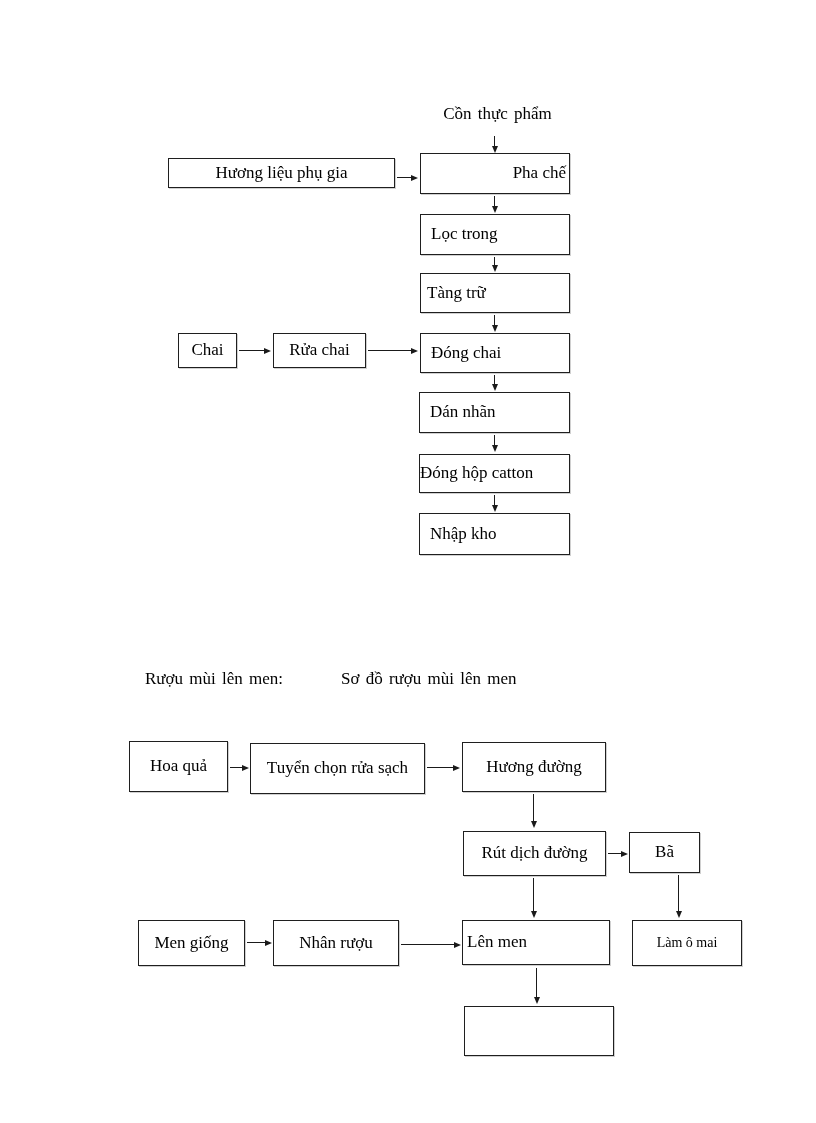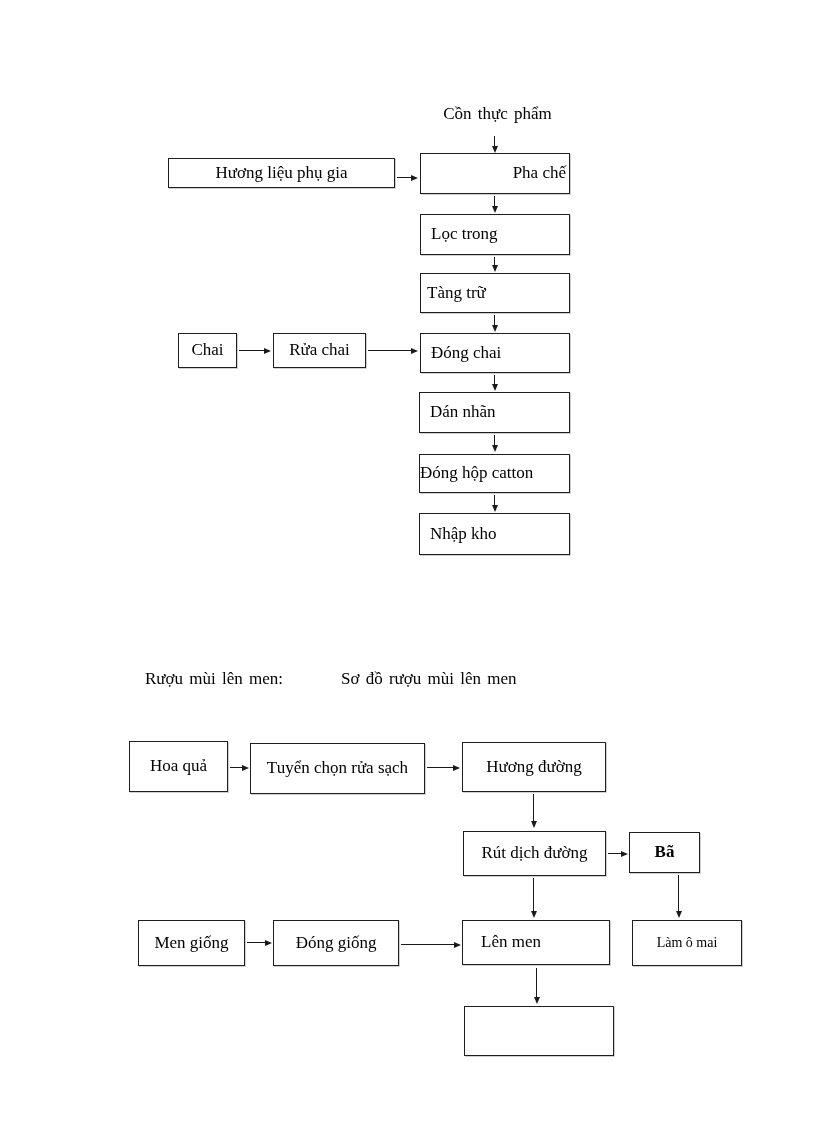--- a/index.html
+++ b/index.html
@@ -132,35 +132,35 @@
   <div class="ah" style="left:427px; top:767px; width:27px;"></div>
 
   <div class="node align-center" style="left:462px; top:742px; width:144px; height:50px;">Hương đường</div>
 
   <div class="av" style="left:533px; top:794px; height:28px;"></div>
 
   <div class="node align-center" style="left:463px; top:831px; width:143px; height:45px;">Rút dịch đường</div>
 
   <div class="ah" style="left:608px; top:853px; width:14px;"></div>
 
-  <div class="node align-center" style="left:629px; top:832px; width:71px; height:41px;font-weight:bold;">Bã</div>
+  <div class="node align-center" style="left:629px; top:832px; width:71px; height:41px;">Bã</div>
 
   <div class="av" style="left:533px; top:878px; height:34px;"></div>
 
   <div class="av" style="left:678px; top:875px; height:37px;"></div>
 
   <div class="node align-center" style="left:138px; top:920px; width:107px; height:46px;">Men giống</div>
 
   <div class="ah" style="left:247px; top:942px; width:19px;"></div>
 
-  <div class="node align-center" style="left:273px; top:920px; width:126px; height:46px;">Đóng giống</div>
+  <div class="node align-center" style="left:273px; top:920px; width:126px; height:46px;">Nhân rượu</div>
 
   <div class="ah" style="left:401px; top:944px; width:54px;"></div>
 
-  <div class="node align-left" style="left:462px; top:920px; width:148px; height:45px; padding-left:18px;">Lên men</div>
+  <div class="node align-left" style="left:462px; top:920px; width:148px; height:45px; padding-left:4px;">Lên men</div>
 
   <div class="node align-center small-text" style="left:632px; top:920px; width:110px; height:46px;">Làm ô mai</div>
 
   <div class="av" style="left:536px; top:968px; height:30px;"></div>
 
   <div class="node align-center" style="left:464px; top:1006px; width:150px; height:50px;"></div>
 
 </div>
 
 </body></html>

